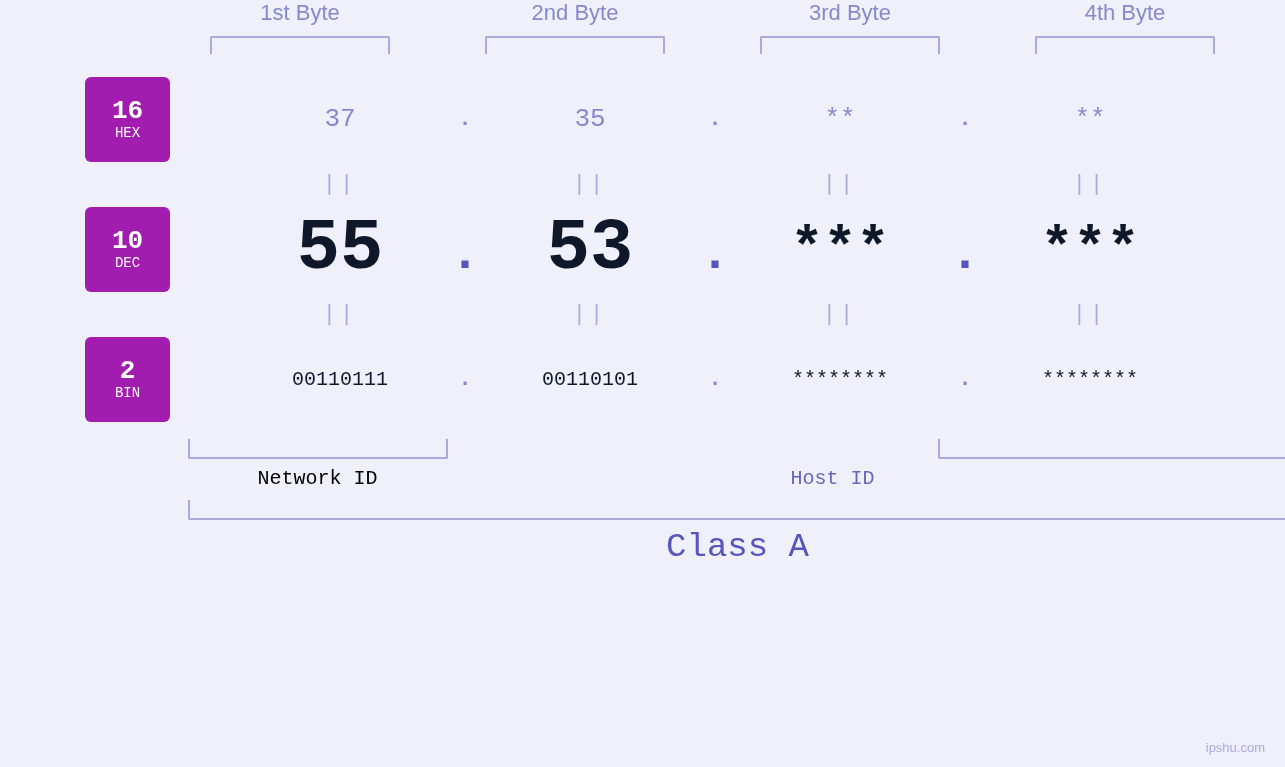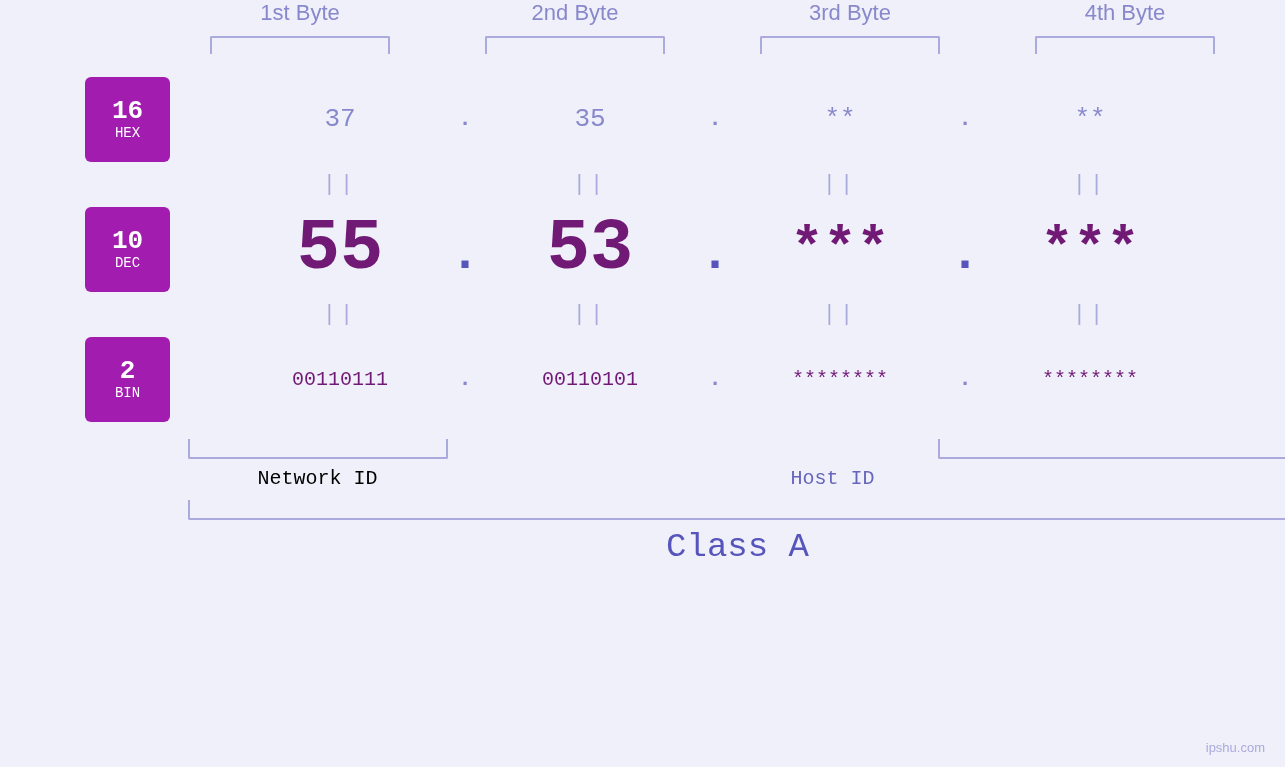--- a/index.html
+++ b/index.html
@@ -91,21 +91,21 @@
 
     .values-area {
       display: flex;
       align-items: center;
       flex: 1;
     }
 
     .byte-value {
       width: 220px;
       text-align: center;
-      color: #701a75;
+      color: #0f172a;
     }
 
     .byte-value.large {
       font-size: 72px;
       font-weight: bold;
     }
 
     .byte-value.medium {
       font-size: 26px;
       color: #8888cc;

